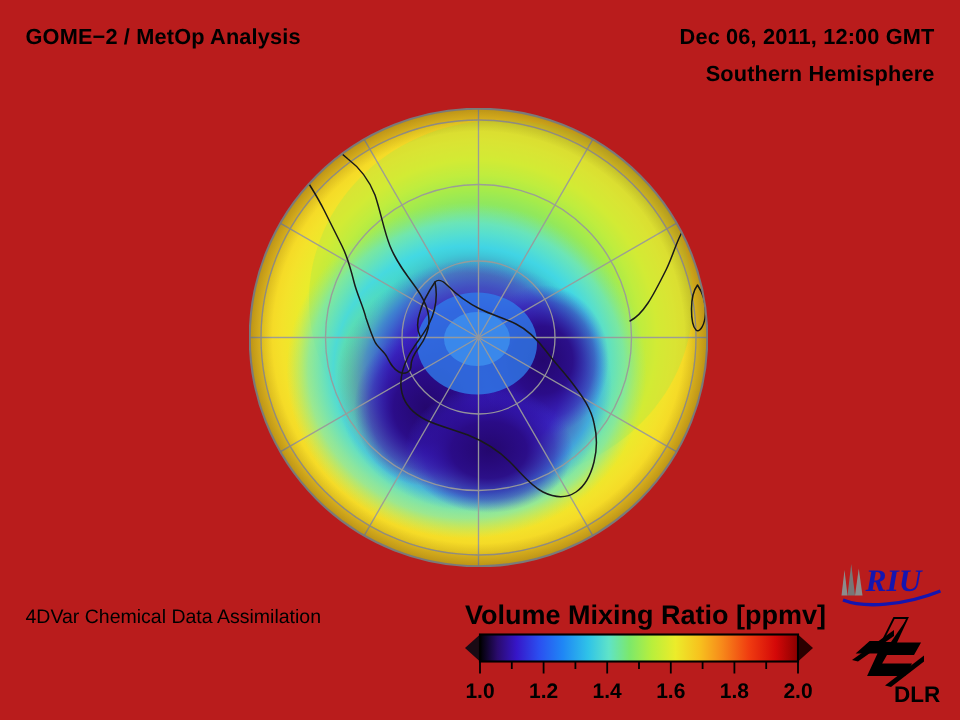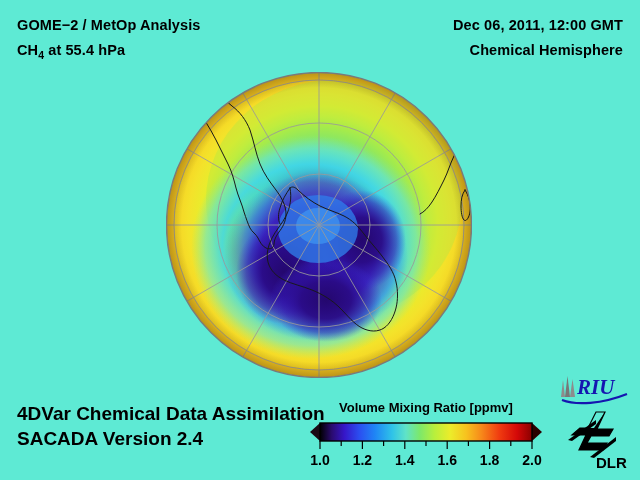--- a/index.html
+++ b/index.html
@@ -8,21 +8,21 @@
     padding: 0;
     background: #ffffff;
   }
   body {
     font-family: "Liberation Sans", sans-serif;
   }
   #page {
     position: relative;
     width: 640px;
     height: 480px;
-    background: #5eead4;
+    background: #b91c1c;
     overflow: hidden;
   }
 
   
   .hdr {
     position: absolute;
     font-weight: bold;
     font-size: 14.5px;
     color: #000000;
     letter-spacing: 0.1px;
@@ -45,22 +45,22 @@
     top: 72px;
     width: 306px;
     height: 306px;
   }
   #globe-svg { display: block; }
 
   
   .foot {
     position: absolute;
     left: 17px;
-    font-weight: bold;
-    font-size: 19px;
+    font-weight: normal;
+    font-size: 13px;
     color: #000000;
     white-space: nowrap;
   }
   #foot-1 { top: 403px; }
   #foot-2 { top: 428px; }
   #foot-3 { top: 453px; }
 
   
   #cbar-block {
     position: absolute;
@@ -69,21 +69,21 @@
     width: 232px;
     height: 70px;
   }
   #cbar-title {
     position: absolute;
     left: 0;
     top: 0;
     width: 232px;
     text-align: center;
     font-weight: bold;
-    font-size: 13px;
+    font-size: 18px;
     color: #000000;
     white-space: nowrap;
   }
   #cbar-svg {
     position: absolute;
     left: 0;
     top: 20px;
   }
   .cbar-tlabel {
     font-family: "Liberation Sans", sans-serif;
@@ -108,27 +108,24 @@
     height: 62px;
   }
 </style>
 </head>
 <body>
 
 <div id="page">
 
   <div class="hdr" id="hdr-title">GOME−2 / MetOp Analysis</div>
 
-  <div class="hdr" id="hdr-species">
-    <span>CH</span><span class="sub">4</span><span> at 55.4 hPa</span>
-  </div>
 
   <div class="hdr" id="hdr-date">Dec 06, 2011, 12:00 GMT</div>
 
-  <div class="hdr" id="hdr-hemi">Chemical Hemisphere</div>
+  <div class="hdr" id="hdr-hemi">Southern Hemisphere</div>
 
   <div id="globe-wrap">
     <svg id="globe-svg" width="306" height="306" viewBox="0 0 306 306">
       <defs>
         <clipPath id="discClip">
           <circle cx="153" cy="153" r="152.5"></circle>
         </clipPath>
 
         <radialGradient id="baseRamp" cx="50%" cy="50%" r="50%">
           <stop offset="0.00" stop-color="#2e6fe8"></stop>
@@ -246,21 +243,20 @@
         </g>
 
         <circle cx="153" cy="153" r="152.5" fill="url(#limbShade)"></circle>
       </g>
 
       <circle cx="153" cy="153" r="152.5" fill="none" stroke="#7a7a7a" stroke-width="1.4"></circle>
     </svg>
   </div>
 
   <div class="foot" id="foot-1">4DVar Chemical Data Assimilation</div>
-  <div class="foot" id="foot-2">SACADA Version 2.4</div>
 
   <div id="cbar-block">
     <div id="cbar-title">Volume Mixing Ratio [ppmv]</div>
 
     <svg id="cbar-svg" width="232" height="50" viewBox="0 0 232 50">
       <defs>
         <linearGradient id="cbarGrad" x1="0" y1="0" x2="1" y2="0">
           <stop offset="0.000" stop-color="#000000"></stop>
           <stop offset="0.055" stop-color="#2a0b6e"></stop>
           <stop offset="0.115" stop-color="#3616c8"></stop>

